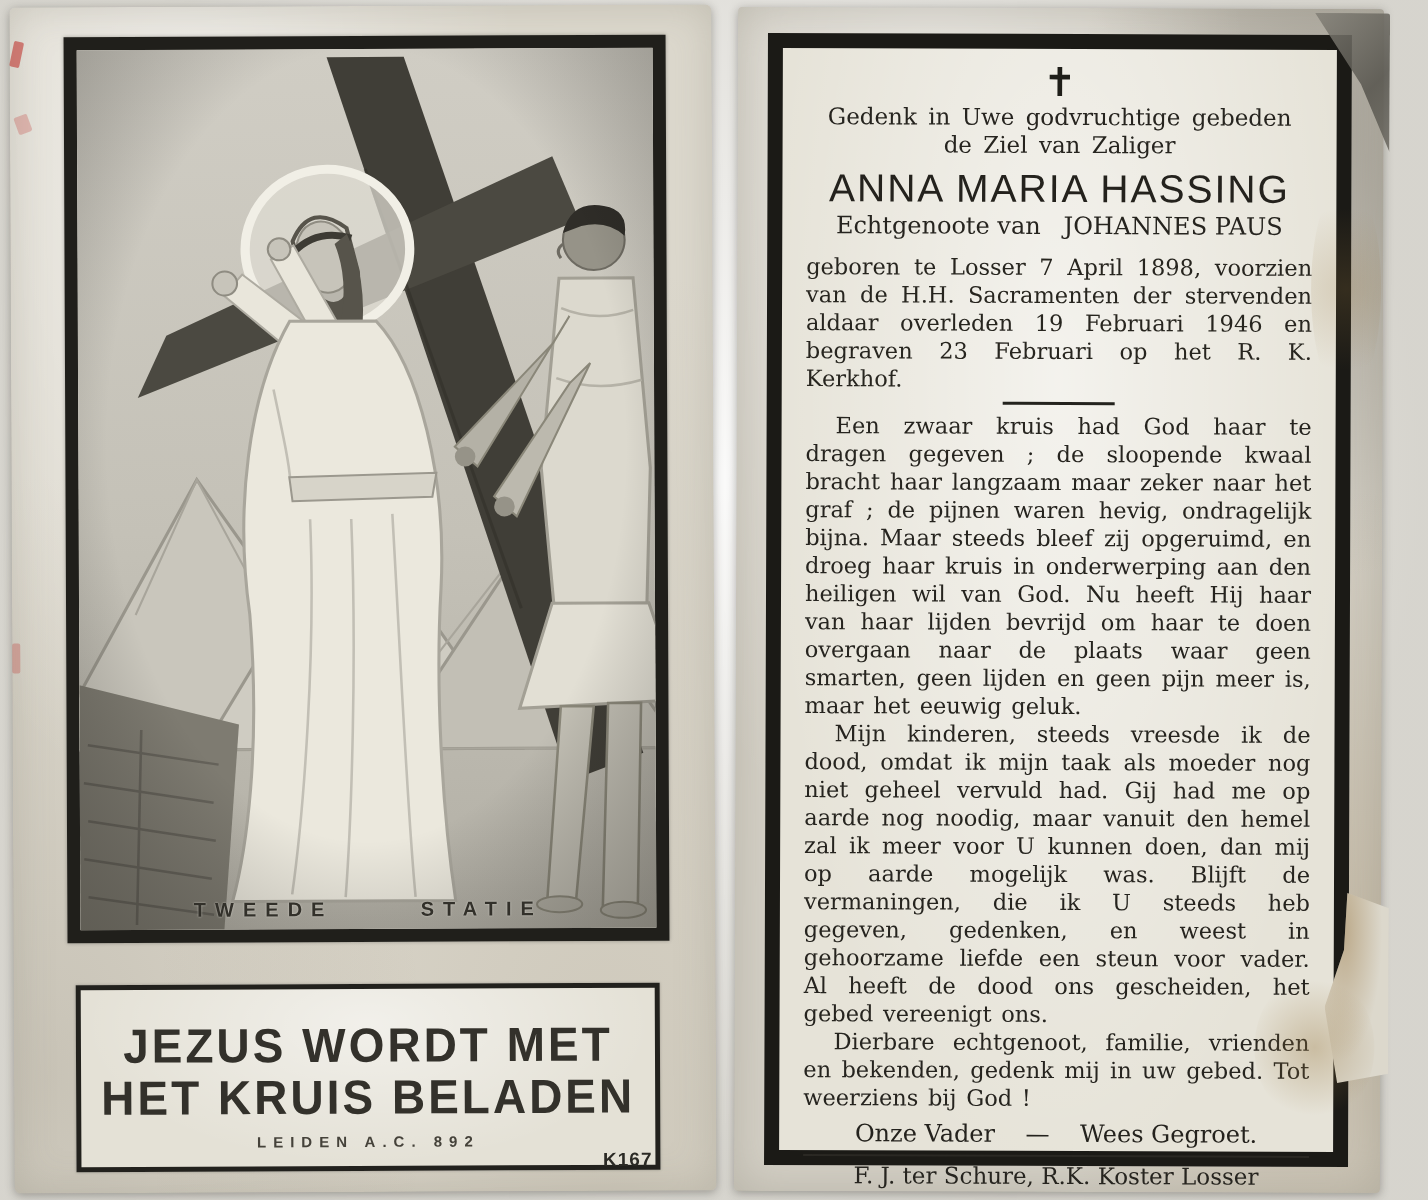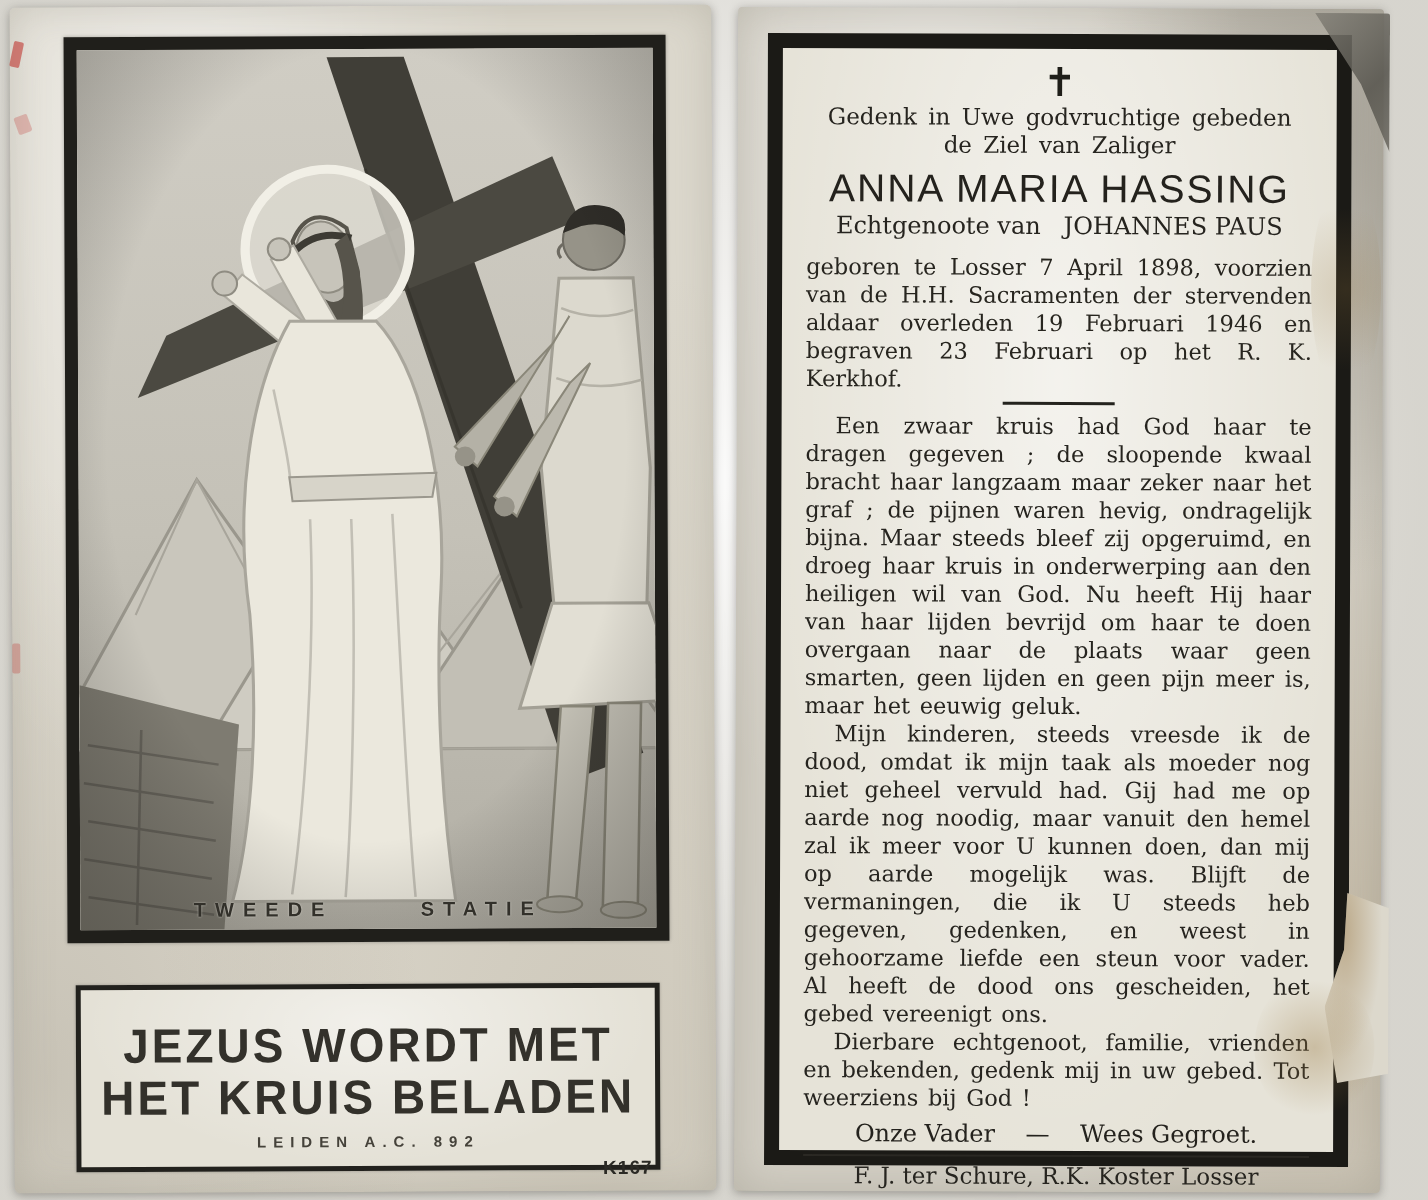--- a/index.html
+++ b/index.html
@@ -50,21 +50,21 @@
     font-family:"Liberation Sans", sans-serif;
     font-weight:bold;font-size:46px;line-height:52px;letter-spacing:3px;
     color:#33312b;transform:scaleY(1.04);
   }
   .publisher{
     margin-top:10px;
     font-family:"Liberation Sans", sans-serif;
     font-size:15px;letter-spacing:7px;color:#45423a;font-weight:bold;
   }
   .plate-mark{
-    position:absolute;right:64px;bottom:12px;
+    position:absolute;right:64px;bottom:20px;
     font-family:"Liberation Sans", sans-serif;
     font-weight:bold;font-size:19px;color:#2b2a25;letter-spacing:1px;
   }
   .red-mark{position:absolute;background:rgba(190,40,35,.55);border-radius:2px;}
   .rm1{left:2px;top:34px;width:10px;height:26px;transform:rotate(12deg);}
   .rm2{left:6px;top:108px;width:14px;height:18px;transform:rotate(-20deg);opacity:.45;}
   .rm3{left:0;top:636px;width:8px;height:30px;opacity:.5;}
 
   
   .card-right{

